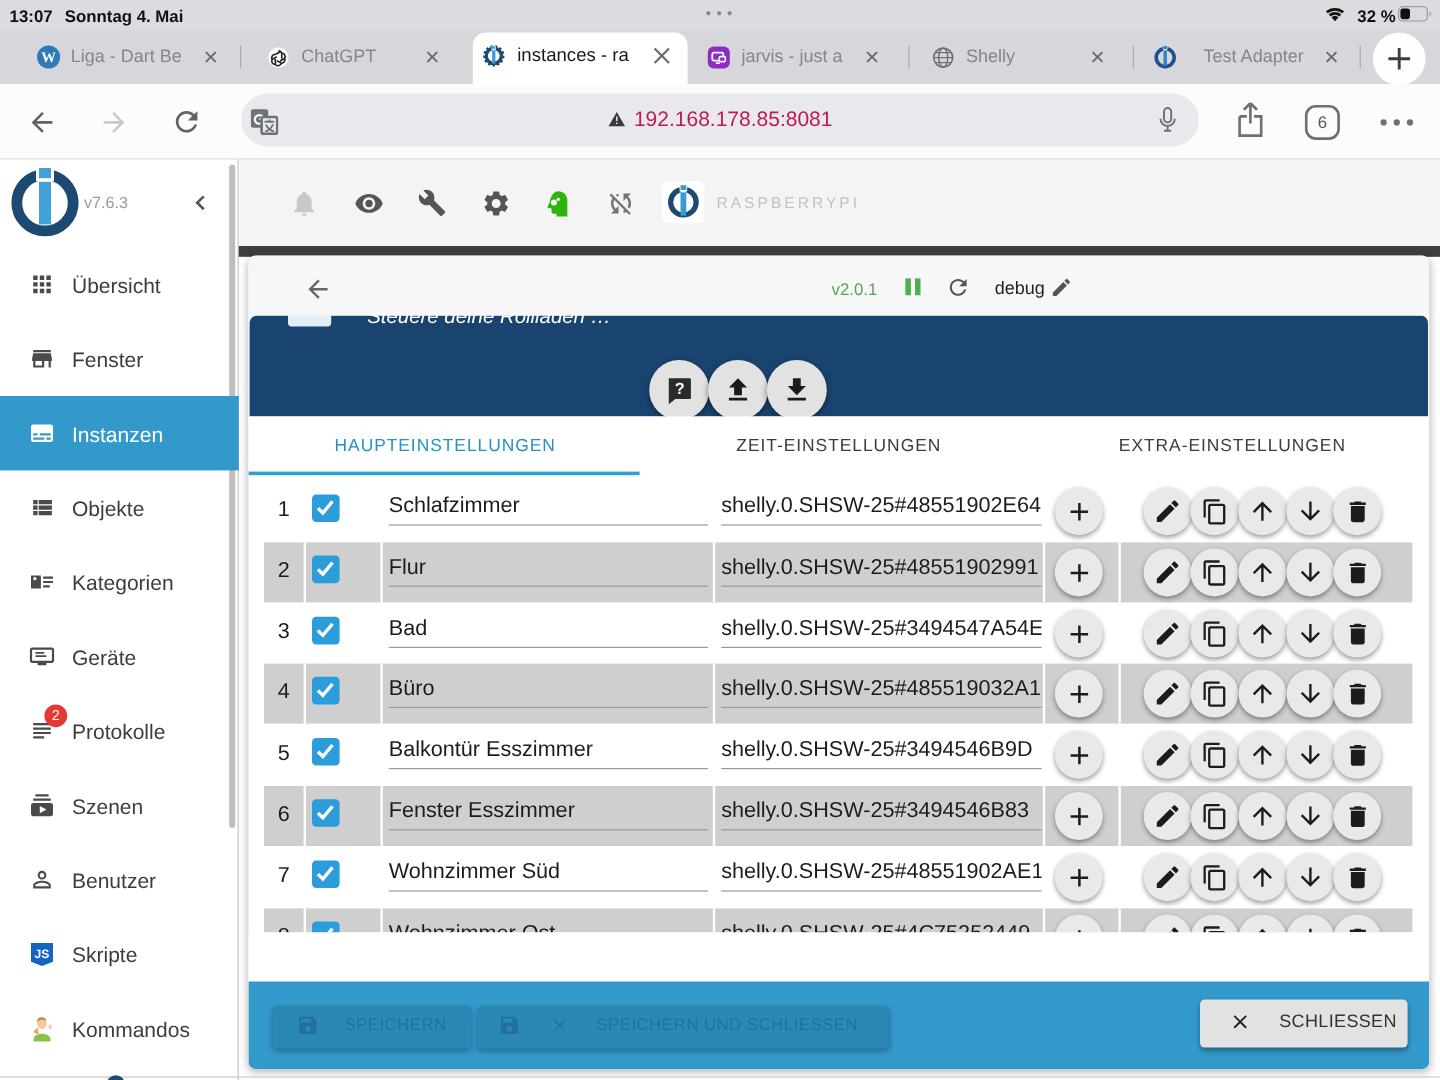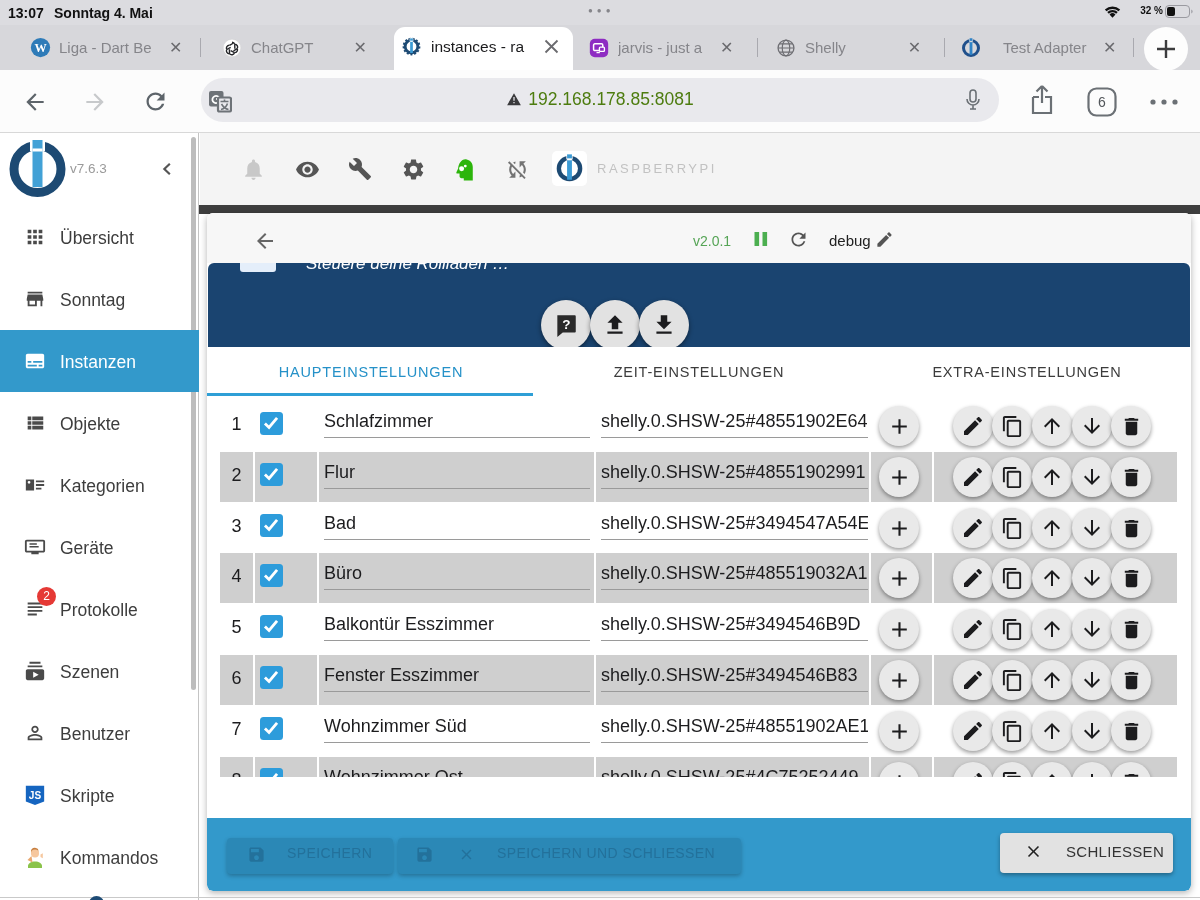--- a/index.html
+++ b/index.html
@@ -5,33 +5,33 @@
   * { margin:0; padding:0; box-sizing:border-box; }
   html,body { width:1200px; height:900px; overflow:hidden; }
   body { font-family:"Liberation Sans", sans-serif; position:relative; background:#fff; }
   .abs { position:absolute; }
 
   
   #status { left:0; top:0; width:1200px; height:25px; background:#dcdce0; }
   #status .time { left:8px; top:5px; font-size:14px; font-weight:bold; color:#111; }
   #status .date { left:54px; top:5px; font-size:14px; font-weight:bold; color:#111; }
   #status .dots { left:588px; top:6px; color:#85858a; font-size:8px; letter-spacing:4px; }
-  #status .batt-pct { right:37px; top:5px; font-size:10px; font-weight:bold; color:#111; }
+  #status .batt-pct { right:37px; top:5px; font-size:14px; font-weight:bold; color:#111; }
 
   #tabstrip { left:0; top:25px; width:1200px; height:45px; background:#d7d7db; }
   .tab { position:absolute; top:0; height:45px; display:flex; align-items:center; }
   .tab .title { font-size:15px; color:#85858a; white-space:nowrap; overflow:hidden; }
   .tab .x { color:#6a6a6e; font-size:16px; margin-left:10px; }
   #activetab { position:absolute; left:394px; top:2px; width:179px; height:43px; background:#fff; border-radius:11px 11px 0 0; }
   .tabsep { position:absolute; top:13px; width:1px; height:19px; background:#a9a9af; }
   #plusbtn { position:absolute; left:1144px; top:2px; width:44px; height:44px; border-radius:22px; background:#fdfdfd; color:#333; }
 
   #urlrow { left:0; top:70px; width:1200px; height:63px; background:#fcfcfc; border-bottom:1px solid #d8d8d8; }
   #urlpill { position:absolute; left:201px; top:8px; width:798px; height:44px; background:#e9e9ed; border-radius:22px; }
-  #urltext { position:absolute; left:0; right:0; top:11px; text-align:center; font-size:17.5px; color:#4d7c0f; }
+  #urltext { position:absolute; left:0; right:0; top:11px; text-align:center; font-size:17.5px; color:#be185d; }
 
   
   #sidebar { left:0; top:133px; width:199px; height:767px; background:#fff; border-right:1px solid #c4c4c4; }
   .navitem { position:absolute; left:0; width:199px; height:62px; }
   .navitem .ic { position:absolute; left:24px; top:20px; width:22px; height:22px; }
   .navitem .lbl { position:absolute; left:60px; top:22px; font-size:17.5px; color:#3d3d3d; }
   #nav-instanzen { background:#3399cb;padding-left:32px; }
   #nav-instanzen .lbl { color:#fff; }
   #sb-scroll { position:absolute; left:191px; top:4px; width:5px; height:553px; background:#bdbdbd; border-radius:3px; }
 
@@ -224,21 +224,21 @@
 <div class="navitem" style="top:73px">
       <div class="ic"><svg width="22" height="22" viewBox="0 0 24 24">
           <path d="M4 4h4v4H4zM10 4h4v4h-4zM16 4h4v4h-4zM4 10h4v4H4zM10 10h4v4h-4zM16 10h4v4h-4zM4 16h4v4H4zM10 16h4v4h-4zM16 16h4v4h-4z" fill="#4a4a4a"></path>
         </svg></div>
       <div class="lbl">Übersicht</div>
     </div>
 <div class="navitem" style="top:135px">
       <div class="ic"><svg width="22" height="22" viewBox="0 0 24 24">
           <path d="M20 4H4v2h16V4zm1 10v-2l-1-5H4l-1 5v2h1v6h10v-6h4v6h2v-6h1zm-9 4H6v-4h6v4z" fill="#4a4a4a"></path>
         </svg></div>
-      <div class="lbl">Sonntag</div>
+      <div class="lbl">Fenster</div>
     </div>
 <div class="navitem" id="nav-instanzen" style="top:197px">
       <div class="ic"><svg width="22" height="22" viewBox="0 0 24 24">
           <path d="M20 4H4c-1.1 0-2 .9-2 2v12c0 1.1.9 2 2 2h16c1.1 0 2-.9 2-2V6c0-1.1-.9-2-2-2zM4 12h4v2H4v-2zm10 6H4v-2h10v2zm6 0h-4v-2h4v2zm0-4H10v-2h10v2z" fill="#ffffff"></path>
         </svg></div>
       <div class="lbl">Instanzen</div>
     </div>
 <div class="navitem" style="top:259px">
       <div class="ic"><svg width="22" height="22" viewBox="0 0 24 24">
           <path d="M4 14h4v-4H4v4zm0 5h4v-4H4v4zM4 9h4V5H4v4zm5 5h12v-4H9v4zm0 5h12v-4H9v4zM9 5v4h12V5H9z" fill="#4a4a4a"></path>

